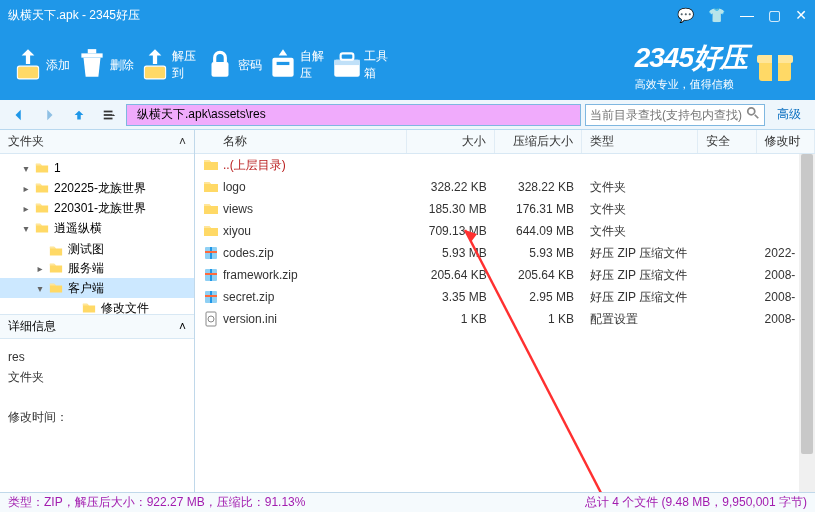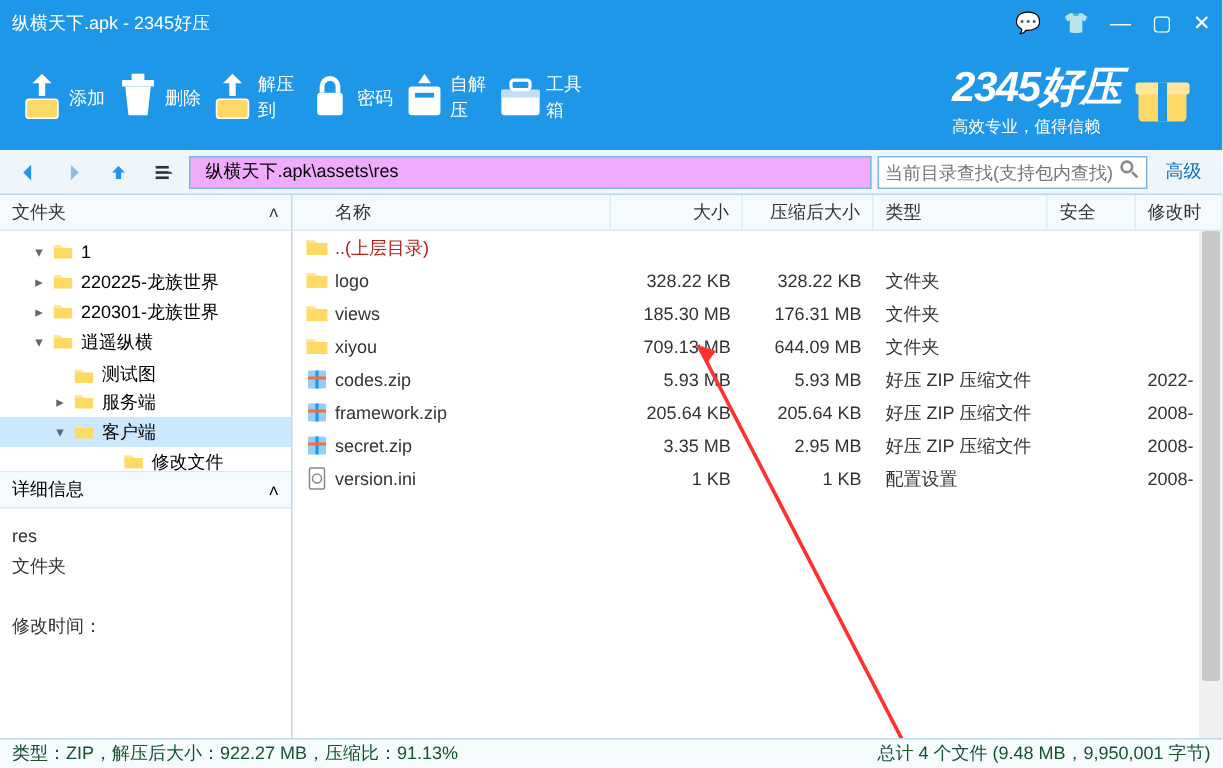--- a/index.html
+++ b/index.html
@@ -40,21 +40,21 @@
 .col-name { width: 220px; }
 .col-size { width: 90px; justify-content: flex-end; }
 .col-csize { width: 90px; justify-content: flex-end; }
 .col-type { width: 120px; }
 .col-safe { width: 60px; }
 .col-mtime { width: 60px; }
 .fl-row { display: flex; height: 22px; font-size: 12px; color: #333; align-items: center; }
 .fl-row > div { padding: 0 8px; display: flex; align-items: center; overflow: hidden; white-space: nowrap; }
 .fl-row.up { color: #b91c1c; }
 .file-ic { width: 16px; height: 16px; margin-right: 4px; flex-shrink: 0; display: inline-flex; }
-.statusbar { height: 20px; border-top: 1px solid #c0d8ea; background: #f5fafd; display: flex; align-items: center; font-size: 12px; color: #14532d; padding: 0 8px; gap: 18px; }
+.statusbar { height: 20px; border-top: 1px solid #c0d8ea; background: #f5fafd; display: flex; align-items: center; font-size: 12px; color: #a21caf; padding: 0 8px; gap: 18px; }
 .statusbar .right { margin-left: auto; }
 .arrow-line { position: absolute; left: 250px; top: 90px; width: 200px; height: 320px; pointer-events: none; z-index: 5; }
 .scrollbar-v { position: absolute; right: 0; top: 24px; bottom: 0; width: 16px; background: #f0f0f0; }
 .scrollbar-v .thumb { position: absolute; left: 2px; right: 2px; top: 0; height: 300px; background: #c8c8c8; border-radius: 2px; }
 </style>
 </head>
 <body>
 
 <div class="titlebar">
   <span class="title">纵横天下.apk - 2345好压</span>

